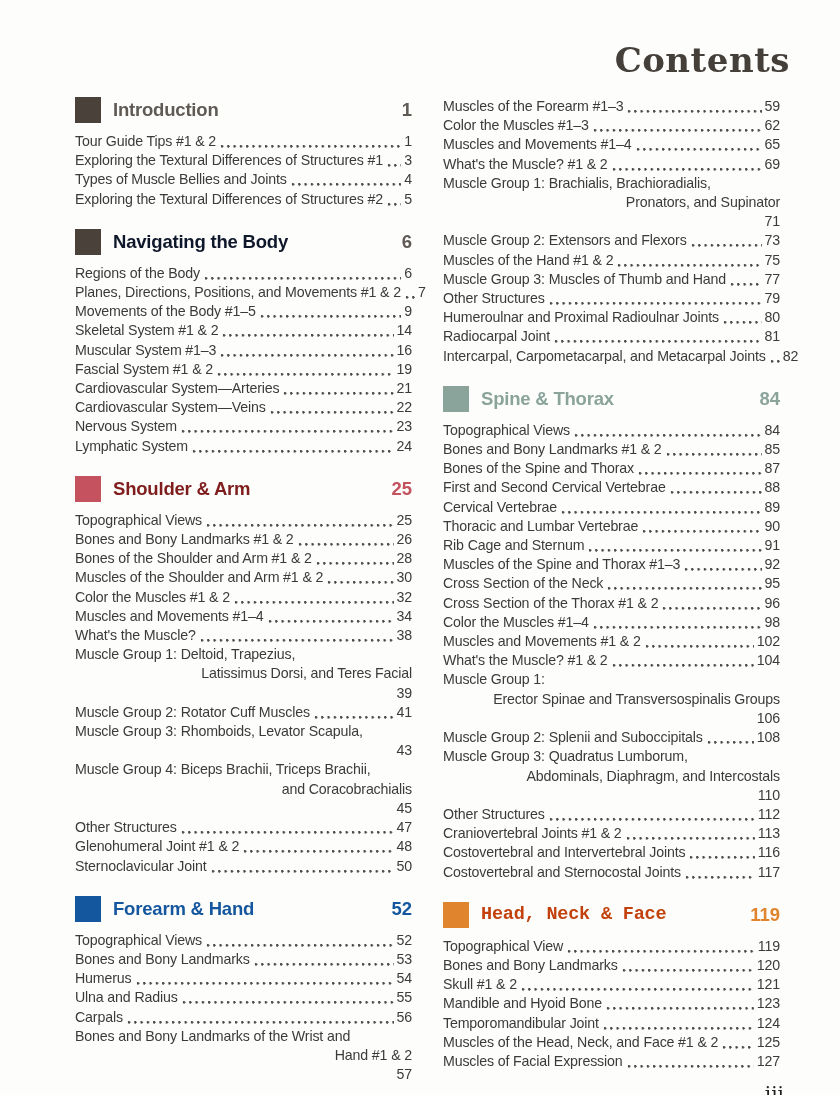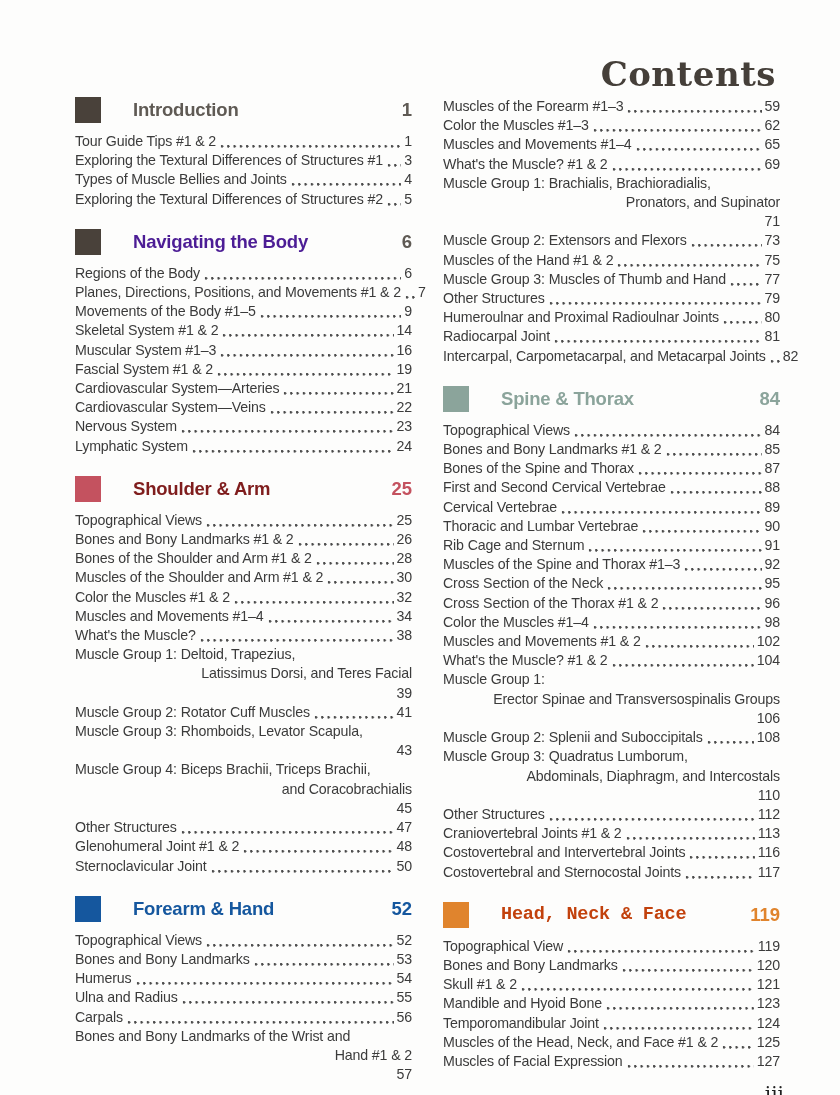--- a/index.html
+++ b/index.html
@@ -5,31 +5,31 @@
   html,body{margin:0;padding:0;background:#e8e8e8;}
   .page{
     position:relative;
     width:840px;height:1095px;
     margin:0 auto;
     background:#fdfdfc;
     font-family:"Liberation Sans",sans-serif;
     overflow:hidden;
   }
   .title{
-    position:absolute;top:40px;right:50px;margin:14px;
+    position:absolute;top:40px;right:50px;margin:0;
     font-family:"DejaVu Serif",serif;font-weight:600;
     font-size:34px;color:#453f39;letter-spacing:.5px;
   }
   .cols{position:absolute;top:97px;left:75px;display:flex;gap:31px;}
   .col{width:337px;}
   .section{margin-top:20px;}
   .col .section:first-child{margin-top:0;}
   .shead{display:flex;align-items:center;margin-bottom:9px;}
   .sq{width:26px;height:26px;flex:0 0 26px;margin-right:12px;}
-  .slabel{font-weight:bold;font-size:18.5px;letter-spacing:-.2px;white-space:nowrap;margin-left:20px;}
+  .slabel{font-weight:bold;font-size:18.5px;letter-spacing:-.2px;white-space:nowrap;}
   .spacer{flex:1;}
   .spg{font-weight:bold;font-size:18.5px;white-space:nowrap;}
   .row{display:flex;align-items:flex-end;font-size:14.2px;line-height:19.2px;color:#3b3b3b;letter-spacing:-.15px;}
   .row .t{white-space:nowrap;}
   .row.indent{padding-left:14px;flex-direction:column;}
   .lead{
     flex:1;min-width:10px;margin:0 3px 0 4px;height:19.2px;
     background-image:radial-gradient(circle at 2px 14.5px,#4a4a4a 1.05px,transparent 1.55px);
     background-repeat:repeat-x;background-size:6.3px 19.2px;
   }
@@ -70,21 +70,21 @@
           </div>
           <div class="row">
             <span class="t">Exploring the Textural Differences of Structures #2</span>
             <span class="lead"></span>
             <span class="pg">5</span>
           </div>
         </section>
         <section class="section">
           <div class="shead">
             <span class="sq" style="background: rgb(73, 65, 58);"></span>
-            <span class="slabel" style="color: #4c1d95;">Navigating the Body</span>
+            <span class="slabel" style="color: #0f172a;">Navigating the Body</span>
             <span class="spacer"></span>
             <span class="spg" style="color: rgb(95, 90, 84);">6</span>
           </div>
           <div class="row">
             <span class="t">Regions of the Body</span>
             <span class="lead"></span>
             <span class="pg">6</span>
           </div>
           <div class="row">
             <span class="t">Planes, Directions, Positions, and Movements #1 &amp; 2</span>

